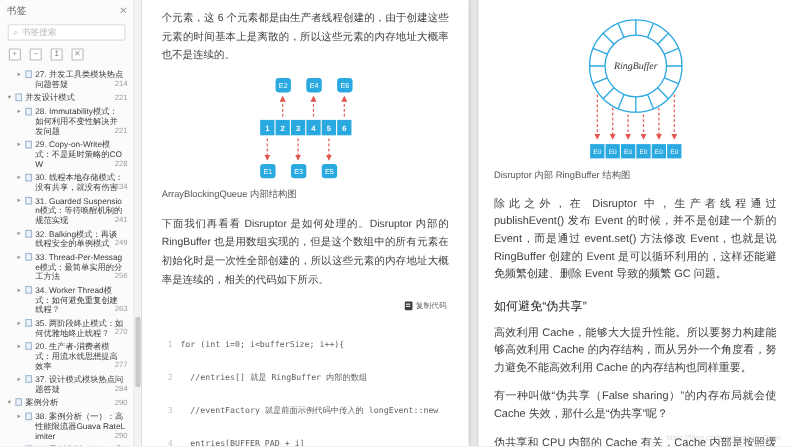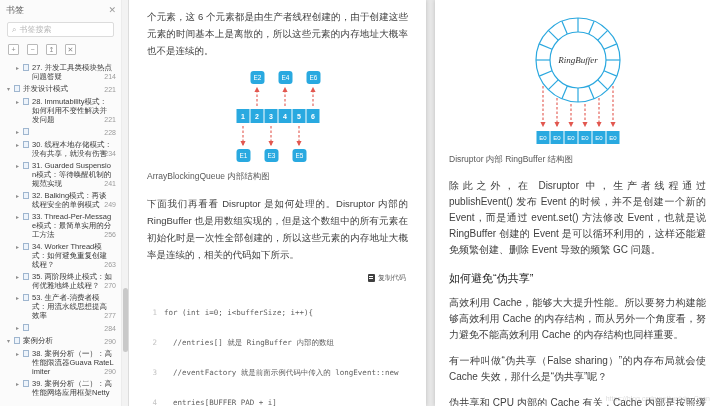--- a/index.html
+++ b/index.html
@@ -82,20 +82,21 @@
         </div>
       <div class="bm-item lvl2">
           <span class="caret">▸</span>
           <span class="doc"></span>
           <span class="bm-label">28. Immutability模式：如何利用不变性解决并发问题</span>
           <span class="bm-page">221</span>
         </div>
       <div class="bm-item lvl2">
           <span class="caret">▸</span>
           <span class="doc"></span>
+          <span class="bm-label">29. Copy-on-Write模式：不是延时策略的COW</span>
           <span class="bm-page">228</span>
         </div>
       <div class="bm-item lvl2">
           <span class="caret">▸</span>
           <span class="doc"></span>
           <span class="bm-label">30. 线程本地存储模式：没有共享，就没有伤害</span>
           <span class="bm-page">234</span>
         </div>
       <div class="bm-item lvl2">
           <span class="caret">▸</span>
@@ -123,26 +124,27 @@
         </div>
       <div class="bm-item lvl2">
           <span class="caret">▸</span>
           <span class="doc"></span>
           <span class="bm-label">35. 两阶段终止模式：如何优雅地终止线程？</span>
           <span class="bm-page">270</span>
         </div>
       <div class="bm-item lvl2">
           <span class="caret">▸</span>
           <span class="doc"></span>
-          <span class="bm-label">53. 生产者-消费者模式：用流水线思想提高效率</span>
+          <span class="bm-label">20. 生产者-消费者模式：用流水线思想提高效率</span>
           <span class="bm-page">277</span>
         </div>
       <div class="bm-item lvl2">
           <span class="caret">▸</span>
           <span class="doc"></span>
+          <span class="bm-label">37. 设计模式模块热点问题答疑</span>
           <span class="bm-page">284</span>
         </div>
       <div class="bm-item lvl1">
           <span class="caret">▾</span>
           <span class="doc"></span>
           <span class="bm-label">案例分析</span>
           <span class="bm-page">290</span>
         </div>
       <div class="bm-item lvl2">
           <span class="caret">▸</span>

